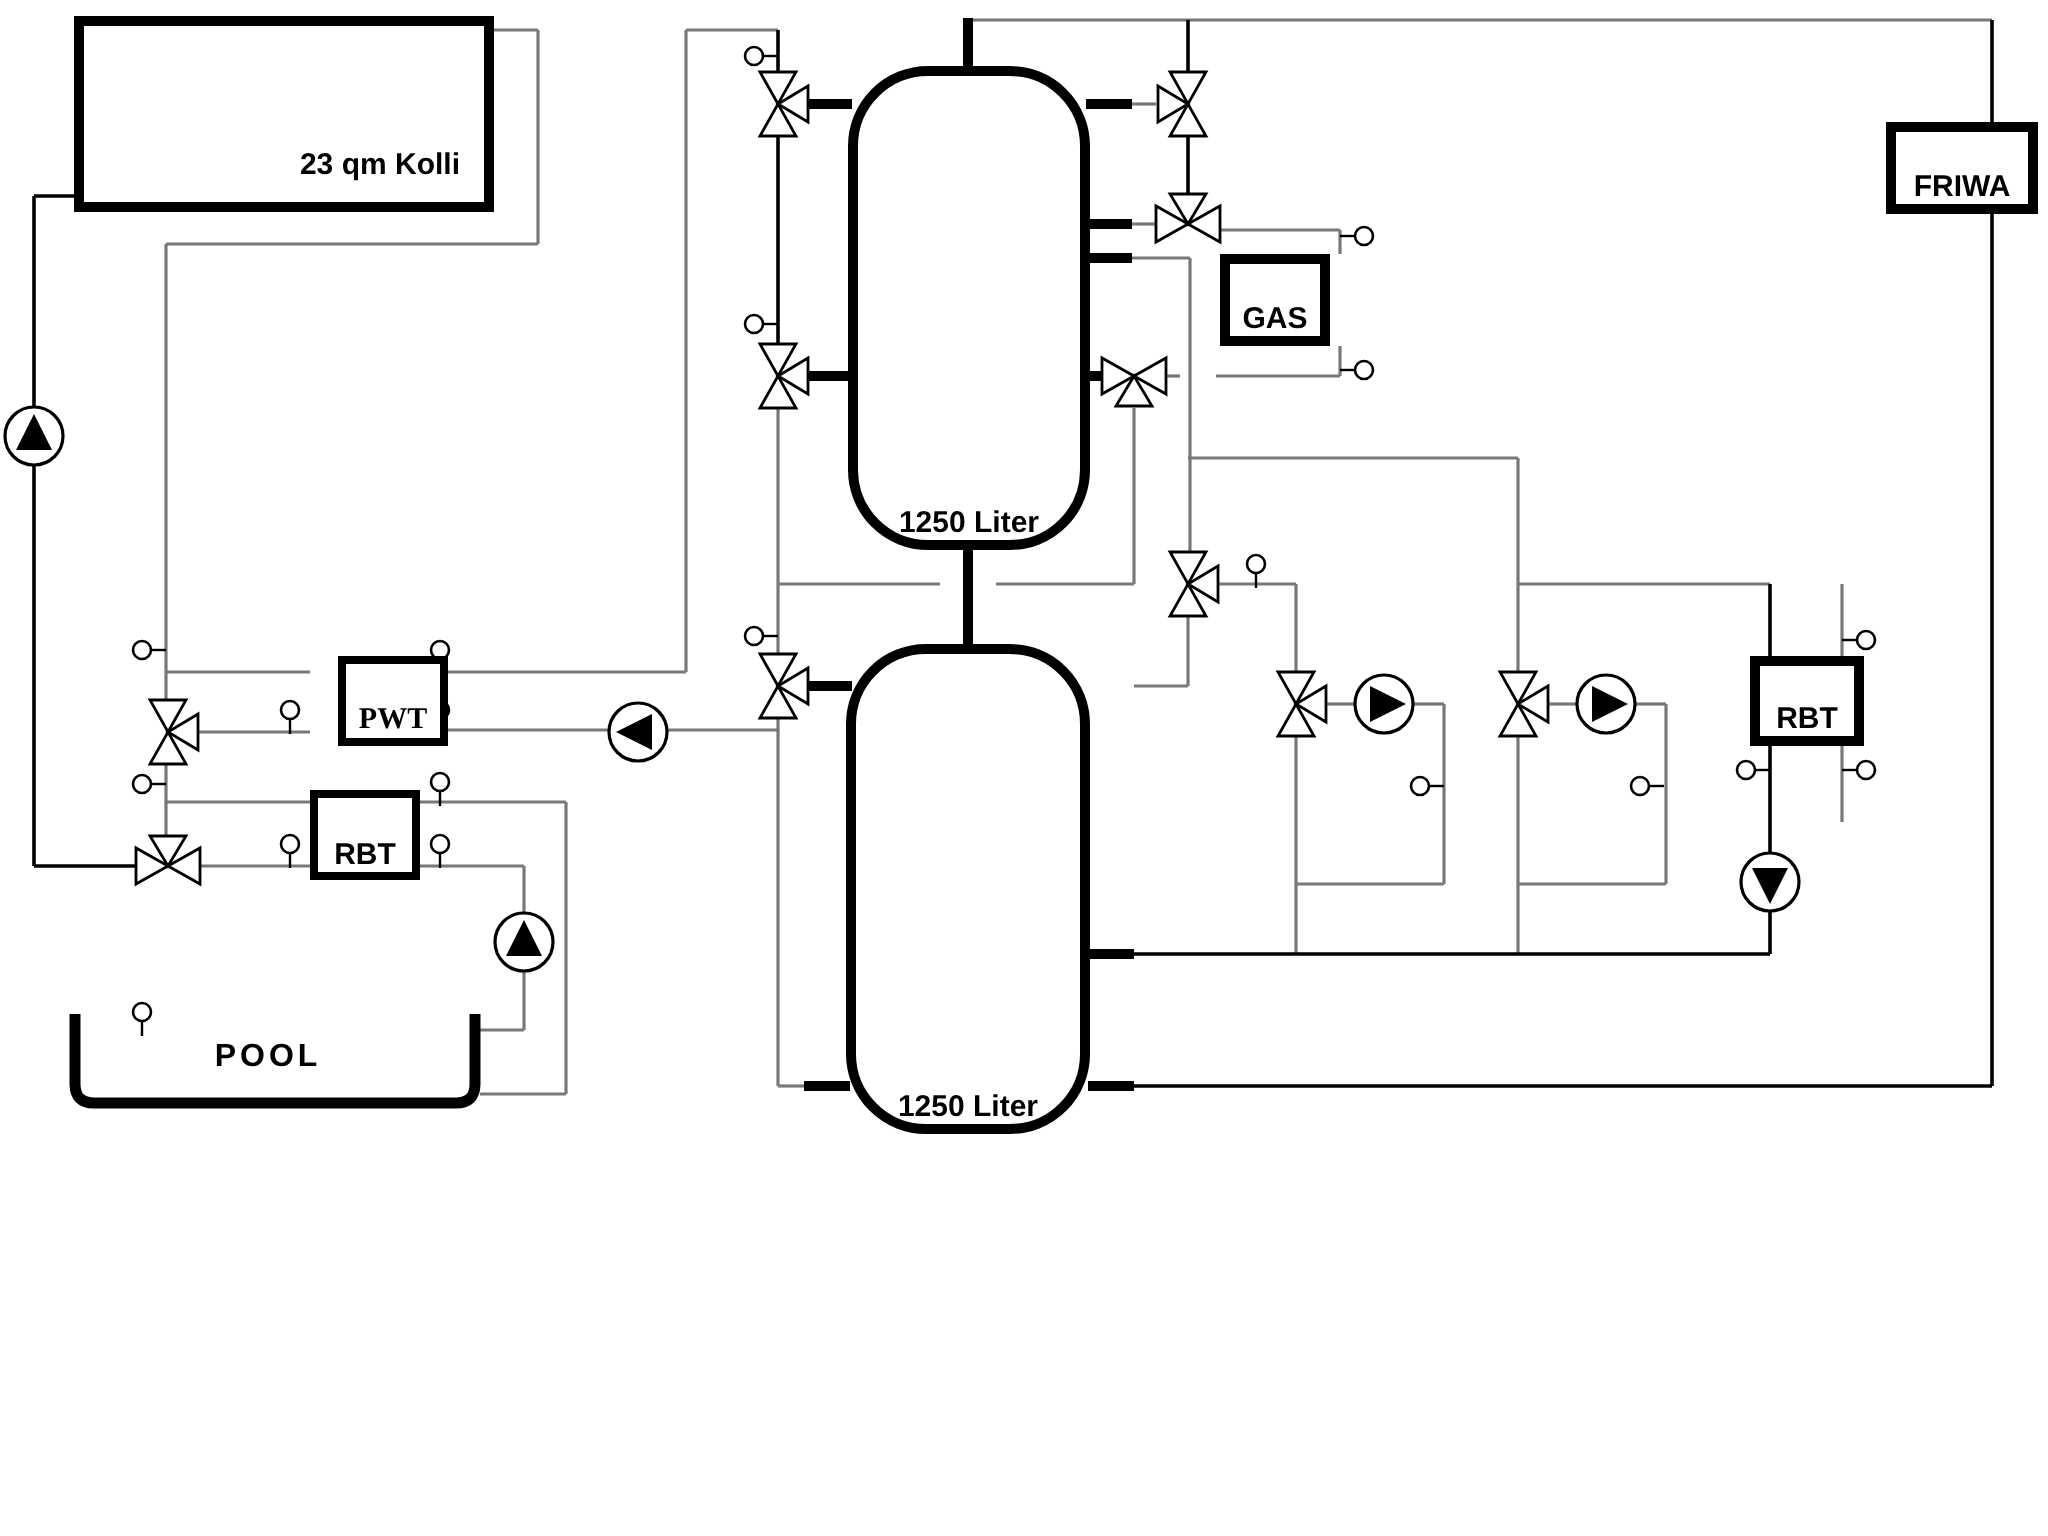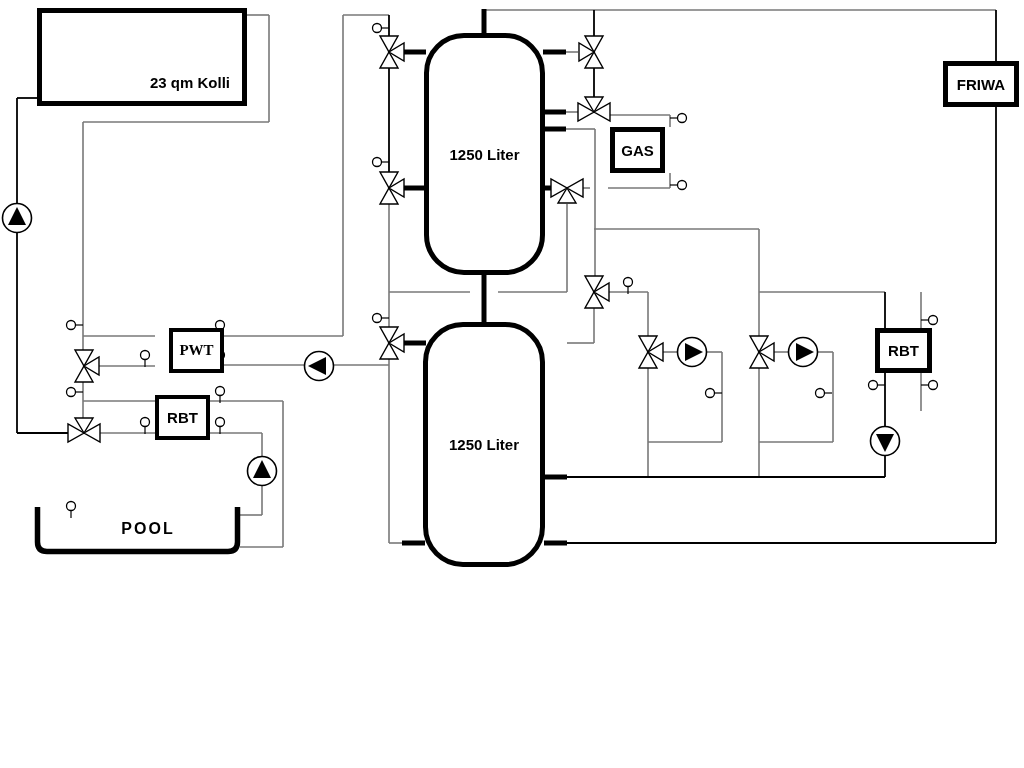--- a/index.html
+++ b/index.html
@@ -1,31 +1,31 @@
 <!DOCTYPE html>
 <html><head>
 <meta charset="utf-8">
 <style>
   html,body{margin:0;padding:0;background:#fff;}
   #stage{position:relative;width:1024px;height:570px;background:#fff;overflow:hidden;
          font-family:"Liberation Sans",sans-serif;}
   #pipes-svg{position:absolute;left:0;top:0;}
   .box{position:absolute;background:#fff;border:4px solid #000;box-sizing:border-box;
-       display:flex;align-items:center;justify-content:center;}
+       display:flex;align-items:flex-end;justify-content:center;}
   .box .lbl{font-size:15px;font-weight:700;color:#000;white-space:nowrap;}
   .b-collector{left:37px;top:8px;width:210px;height:98px;border-width:5px;
                align-items:flex-end;justify-content:flex-end;padding:0 12px 10px 0;}
   .b-tank1{left:424px;top:33px;width:121px;height:242px;border-width:5px;border-radius:40px;}
   .b-tank2{left:423px;top:322px;width:122px;height:245px;border-width:5px;border-radius:40px;}
   .b-pwt{left:169px;top:328px;width:55px;height:45px;font-family:Liberation Serif, serif;}
   .b-rbtl{left:155px;top:395px;width:55px;height:45px;}
   .b-gas{left:610px;top:127px;width:55px;height:46px;border-width:5px;}
   .b-friwa{left:943px;top:61px;width:76px;height:46px;border-width:5px;}
   .b-rbtr{left:875px;top:328px;width:57px;height:45px;border-width:5px;}
-  .pool-label{position:absolute;left:98px;top:520px;width:100px;text-align:center;
+  .pool-label{position:absolute;left:84px;top:520px;width:100px;text-align:center;
               font-size:16px;font-weight:700;letter-spacing:2px;color:#000;}
   .band{position:absolute;left:0;top:576px;width:1024px;height:192px;background:#000;}
 </style>
 </head>
 <body>
 
 <div id="stage">
 
   <svg id="pipes-svg" width="1024" height="768">
       <g>

